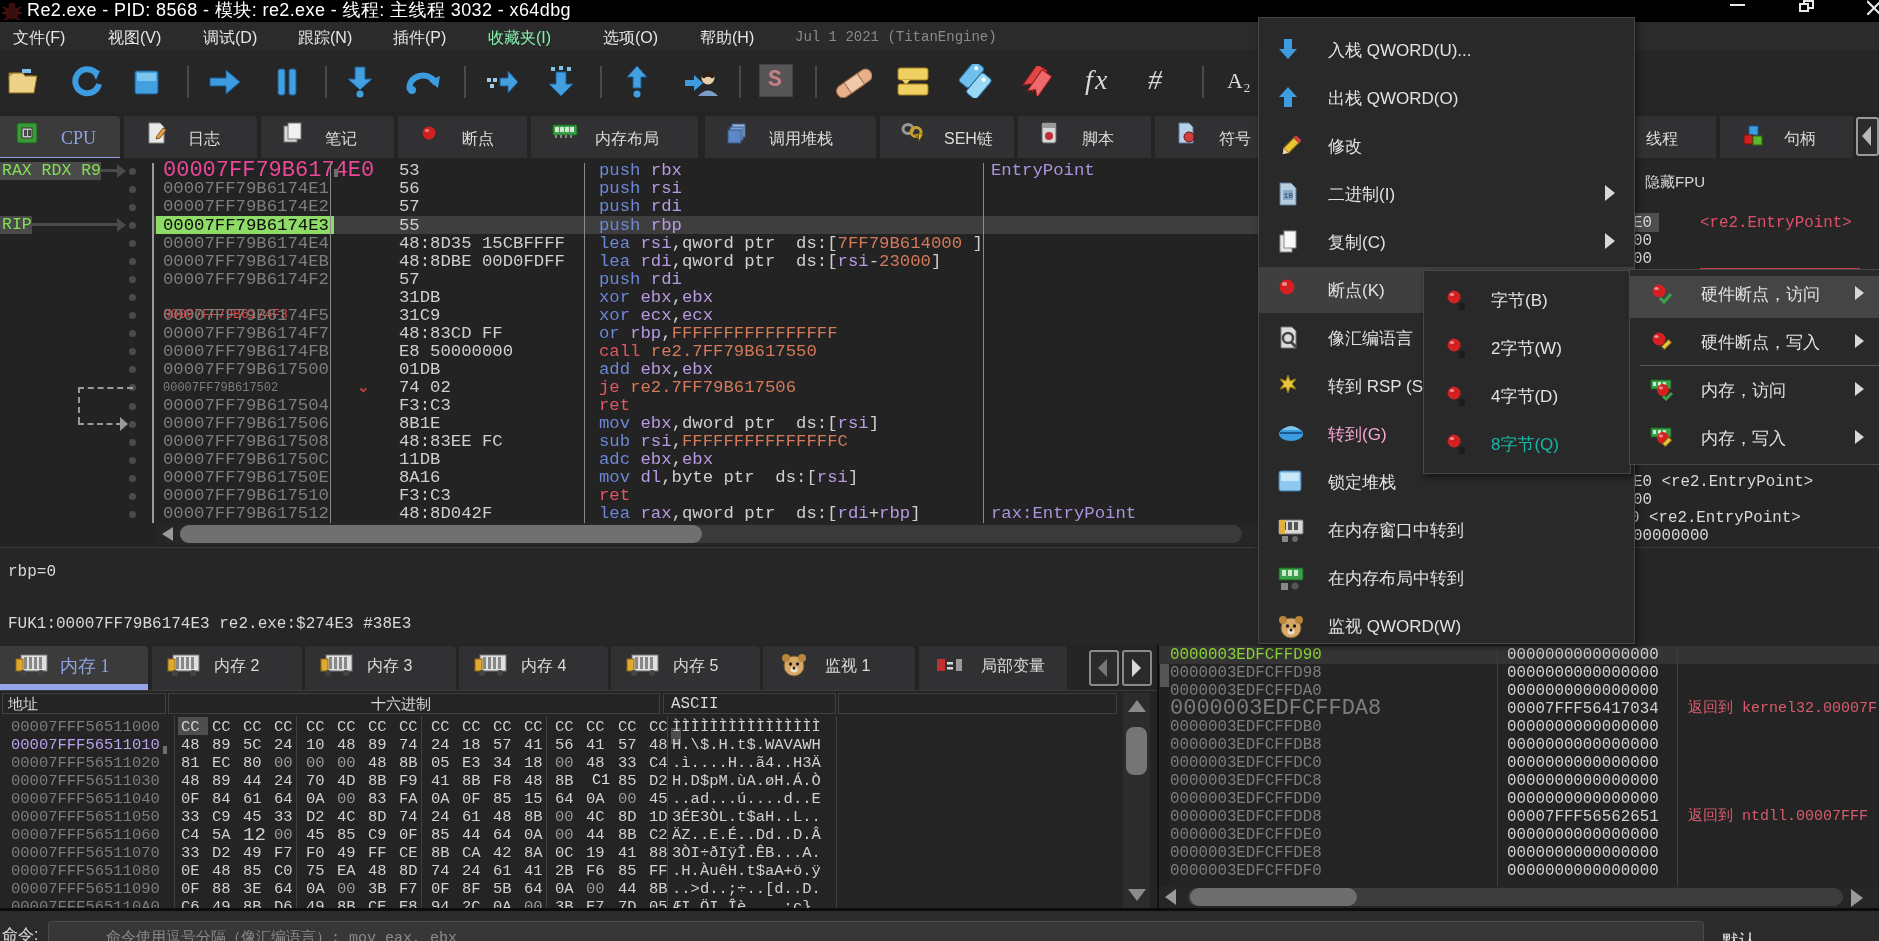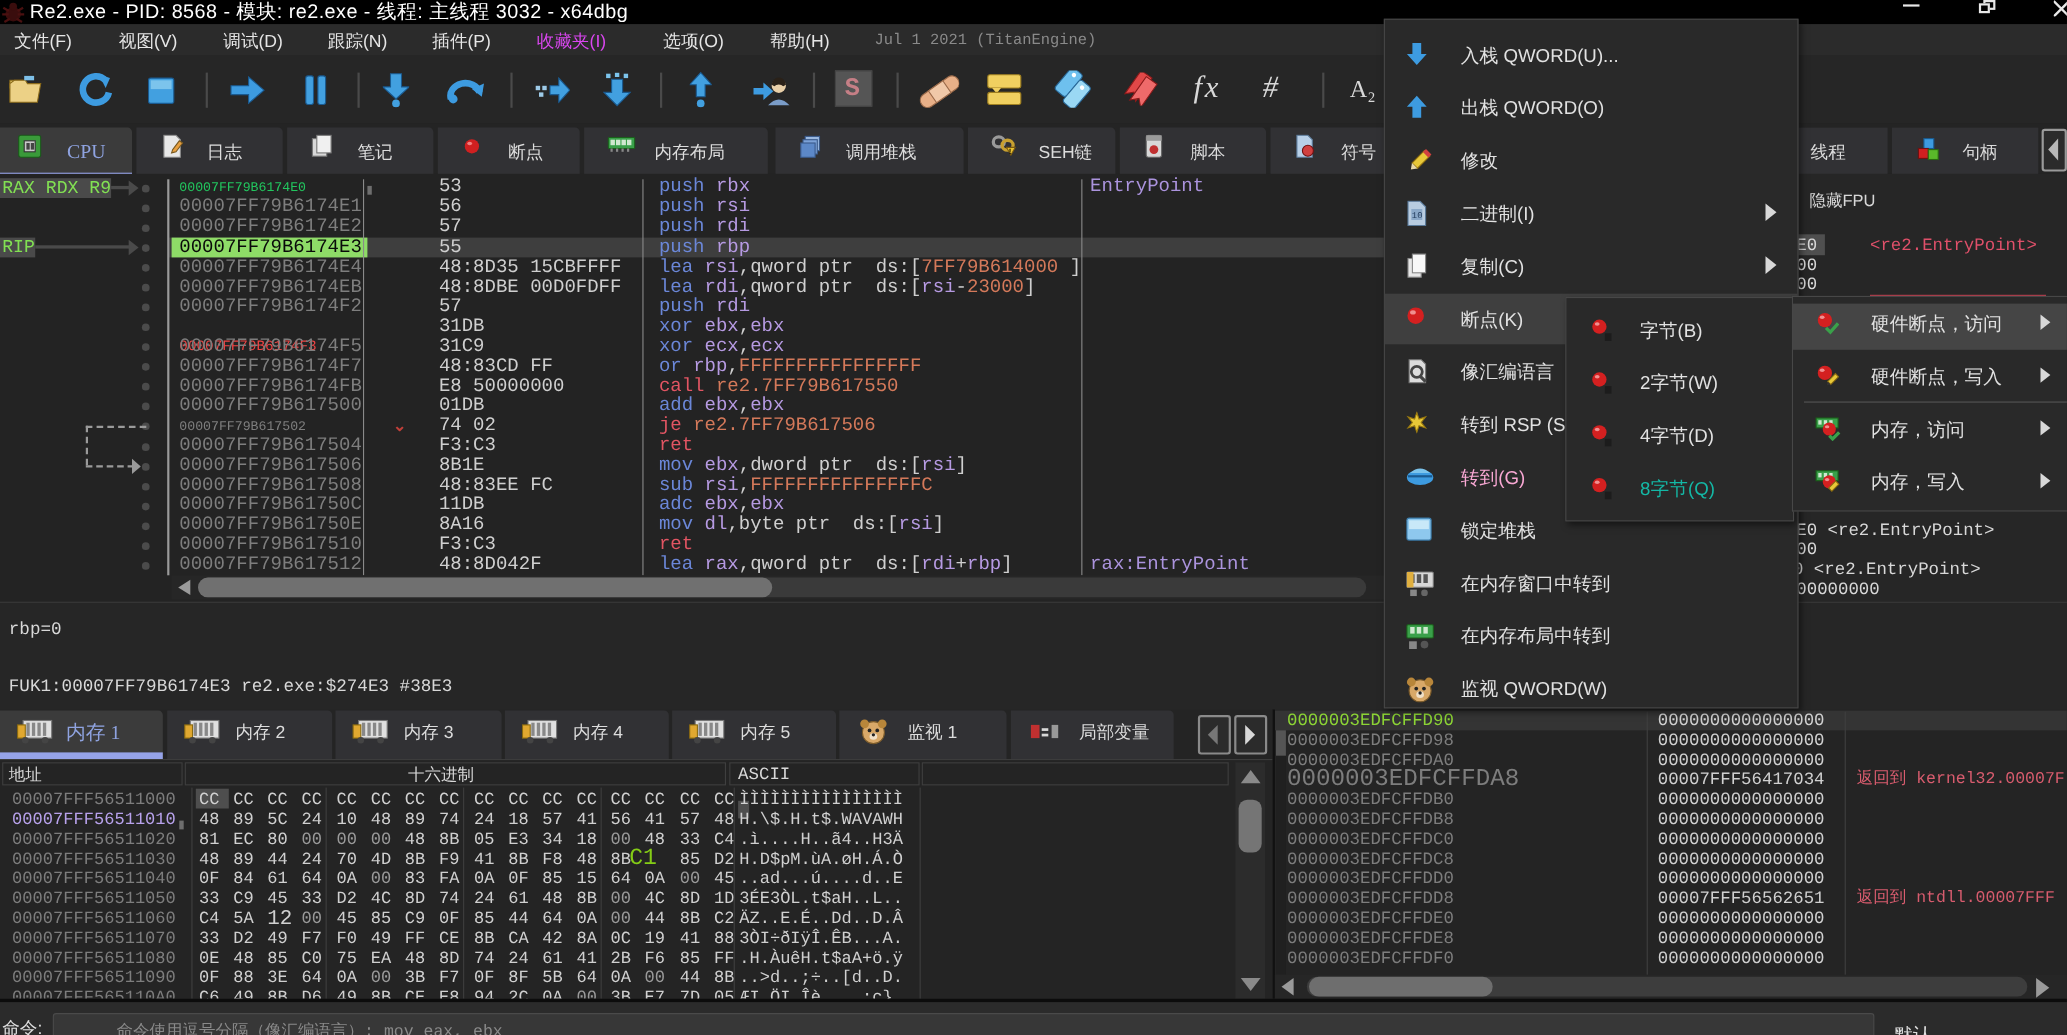--- a/index.html
+++ b/index.html
@@ -19,21 +19,21 @@
 <div class="ab" style="left:1799px;top:3px;width:10px;height:9px;border:2px solid #e8e8e8;background:#000"></div>
 <svg class="ab" style="left:1867px;top:0px" width="12" height="15" viewBox="0 0 12 15">
     <path d="M0 1 L14 15 M14 1 L0 15" stroke="#e8e8e8" stroke-width="2.2"></path>
   </svg>
 <div class="ab" style="left:0;top:22px;width:1879px;height:28px;background:#2b2b2b"></div>
 <div class="ab" style="left:13px;top:28px;color:#e6e6e6;font-size:16px">文件(F)</div>
 <div class="ab" style="left:108px;top:28px;color:#e6e6e6;font-size:16px">视图(V)</div>
 <div class="ab" style="left:203px;top:28px;color:#e6e6e6;font-size:16px">调试(D)</div>
 <div class="ab" style="left:298px;top:28px;color:#e6e6e6;font-size:16px">跟踪(N)</div>
 <div class="ab" style="left:393px;top:28px;color:#e6e6e6;font-size:16px">插件(P)</div>
-<div class="ab" style="left:488px;top:28px;color:#d946ef;font-size:16px">收藏夹(I)</div>
+<div class="ab" style="left:488px;top:28px;color:#86efac;font-size:16px">收藏夹(I)</div>
 <div class="ab" style="left:603px;top:28px;color:#e6e6e6;font-size:16px">选项(O)</div>
 <div class="ab" style="left:700px;top:28px;color:#e6e6e6;font-size:16px">帮助(H)</div>
 <div class="ab mono" style="left:795px;top:29px;color:#8a8a8a;font-size:14px">Jul 1 2021 (TitanEngine)</div>
 <div class="ab" style="left:0;top:50px;width:1879px;height:62px;background:#262626"></div>
 <div class="ab" style="left:187px;top:66px;width:2px;height:32px;background:#4a4a4a"></div>
 <div class="ab" style="left:325px;top:66px;width:2px;height:32px;background:#4a4a4a"></div>
 <div class="ab" style="left:464px;top:66px;width:2px;height:32px;background:#4a4a4a"></div>
 <div class="ab" style="left:600px;top:66px;width:2px;height:32px;background:#4a4a4a"></div>
 <div class="ab" style="left:739px;top:66px;width:2px;height:32px;background:#4a4a4a"></div>
 <div class="ab" style="left:815px;top:66px;width:2px;height:32px;background:#4a4a4a"></div>
@@ -198,21 +198,21 @@
   </svg>
 <div class="ab" style="left:1784px;top:129px;color:#dcdcdc;font-size:16px">句柄</div>
 <div class="ab" style="left:1856px;top:117px;width:23px;height:39px;background:#2b2b2b;border:2px solid #9a9a9a;border-radius:3px"></div>
 <div class="ab" style="left:1862px;top:126px;width:0;height:0;border-right:9px solid #b8b8b8;border-top:10px solid transparent;border-bottom:10px solid transparent"></div>
 <div class="ab" style="left:0;top:158px;width:1259px;height:389px;background:#232323"></div>
 <div class="ab" style="left:1260px;top:158px;width:619px;height:389px;background:#262626"></div>
 <div class="ab" style="left:1258px;top:158px;width:2px;height:389px;background:#1a1a1a"></div>
 <div class="ab" style="left:153px;top:216px;width:1106px;height:18px;background:#3e3e3e"></div>
 <div class="ab" style="left:156px;top:216px;width:178px;height:18px;background:#8edb67"></div>
 <div class="ab" style="left:0;top:158px;width:1256px;height:365px;overflow:hidden">
-<div class="ab mono" style="left:163px;top:4.3px;font-size:12px;line-height:18px;color:#22c55e">00007FF79B6174E0</div>
+<div class="ab mono" style="left:163px;top:4.3px;font-size:22px;line-height:18px;color:#ec4899">00007FF79B6174E0</div>
 <div class="ab mono" style="left:399px;top:4.3px;font-size:17.3px;line-height:18px;color:#cfcfcf">53</div>
 <div class="ab mono" style="left:599px;top:4.3px;font-size:17.3px;line-height:18px"><span class="m">push</span> <span class="r">rbx</span></div>
 <div class="ab mono cm" style="left:991px;top:4.3px;font-size:17.3px;line-height:18px">EntryPoint</div>
 <div class="ab" style="left:129px;top:9.8px;width:7px;height:7px;border-radius:50%;background:#4b4b4b"></div>
 <div class="ab mono" style="left:163px;top:22.4px;font-size:17.3px;line-height:18px;color:#7e7e7e">00007FF79B6174E1</div>
 <div class="ab mono" style="left:399px;top:22.4px;font-size:17.3px;line-height:18px;color:#cfcfcf">56</div>
 <div class="ab mono" style="left:599px;top:22.4px;font-size:17.3px;line-height:18px"><span class="m">push</span> <span class="r">rsi</span></div>
 <div class="ab" style="left:129px;top:27.9px;width:7px;height:7px;border-radius:50%;background:#4b4b4b"></div>
 <div class="ab mono" style="left:163px;top:40.4px;font-size:17.3px;line-height:18px;color:#7e7e7e">00007FF79B6174E2</div>
 <div class="ab mono" style="left:399px;top:40.4px;font-size:17.3px;line-height:18px;color:#cfcfcf">57</div>
@@ -481,21 +481,21 @@
 <div class="ab mono" style="left:274px;top:56.0px;font-size:15.5px;line-height:18px;color:#d0d0d0">24</div>
 <div class="ab mono" style="left:306px;top:56.0px;font-size:15.5px;line-height:18px;color:#d0d0d0">70</div>
 <div class="ab mono" style="left:337px;top:56.0px;font-size:15.5px;line-height:18px;color:#d0d0d0">4D</div>
 <div class="ab mono" style="left:368px;top:56.0px;font-size:15.5px;line-height:18px;color:#d0d0d0">8B</div>
 <div class="ab mono" style="left:399px;top:56.0px;font-size:15.5px;line-height:18px;color:#d0d0d0">F9</div>
 <div class="ab mono" style="left:431px;top:56.0px;font-size:15.5px;line-height:18px;color:#d0d0d0">41</div>
 <div class="ab mono" style="left:462px;top:56.0px;font-size:15.5px;line-height:18px;color:#d0d0d0">8B</div>
 <div class="ab mono" style="left:493px;top:56.0px;font-size:15.5px;line-height:18px;color:#d0d0d0">F8</div>
 <div class="ab mono" style="left:524px;top:56.0px;font-size:15.5px;line-height:18px;color:#d0d0d0">48</div>
 <div class="ab mono" style="left:555px;top:56.0px;font-size:15.5px;line-height:18px;color:#d0d0d0">8B</div>
-<div class="ab mono" style="left:572px;top:56.0px;font-size:21px;line-height:18px;color:#84cc16">C1</div>
+<div class="ab mono" style="left:592px;top:56.0px;font-size:15px;line-height:18px;color:#e5e5e5">C1</div>
 <div class="ab mono" style="left:618px;top:56.0px;font-size:15.5px;line-height:18px;color:#d0d0d0">85</div>
 <div class="ab mono" style="left:649px;top:56.0px;font-size:15.5px;line-height:18px;color:#d0d0d0">D2</div>
 <div class="ab mono" style="left:672px;top:56.0px;font-size:15.5px;line-height:18px;color:#d0d0d0">H.D$pM.ùA.øH.Á.Ò</div>
 <div class="ab mono" style="left:11px;top:74.0px;font-size:15.5px;line-height:18px;color:#7d7d7d">00007FFF56511040</div>
 <div class="ab mono" style="left:181px;top:74.0px;font-size:15.5px;line-height:18px;color:#d0d0d0">0F</div>
 <div class="ab mono" style="left:212px;top:74.0px;font-size:15.5px;line-height:18px;color:#d0d0d0">84</div>
 <div class="ab mono" style="left:243px;top:74.0px;font-size:15.5px;line-height:18px;color:#d0d0d0">61</div>
 <div class="ab mono" style="left:274px;top:74.0px;font-size:15.5px;line-height:18px;color:#d0d0d0">64</div>
 <div class="ab mono" style="left:306px;top:74.0px;font-size:15.5px;line-height:18px;color:#d0d0d0">0A</div>
 <div class="ab mono" style="left:337px;top:74.0px;font-size:15.5px;line-height:18px;color:#9a9a9a">00</div>

